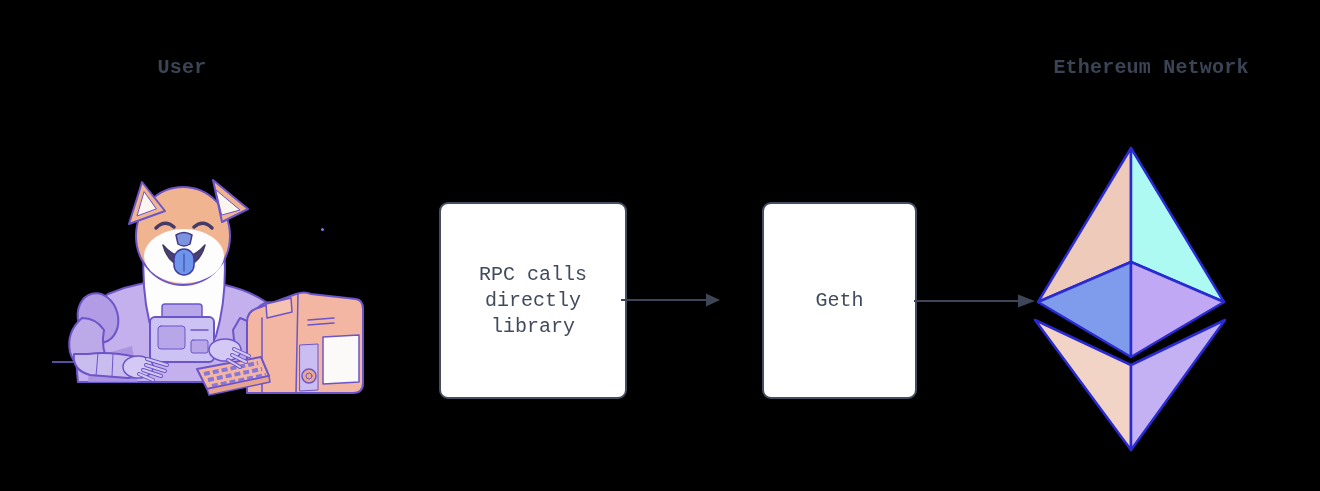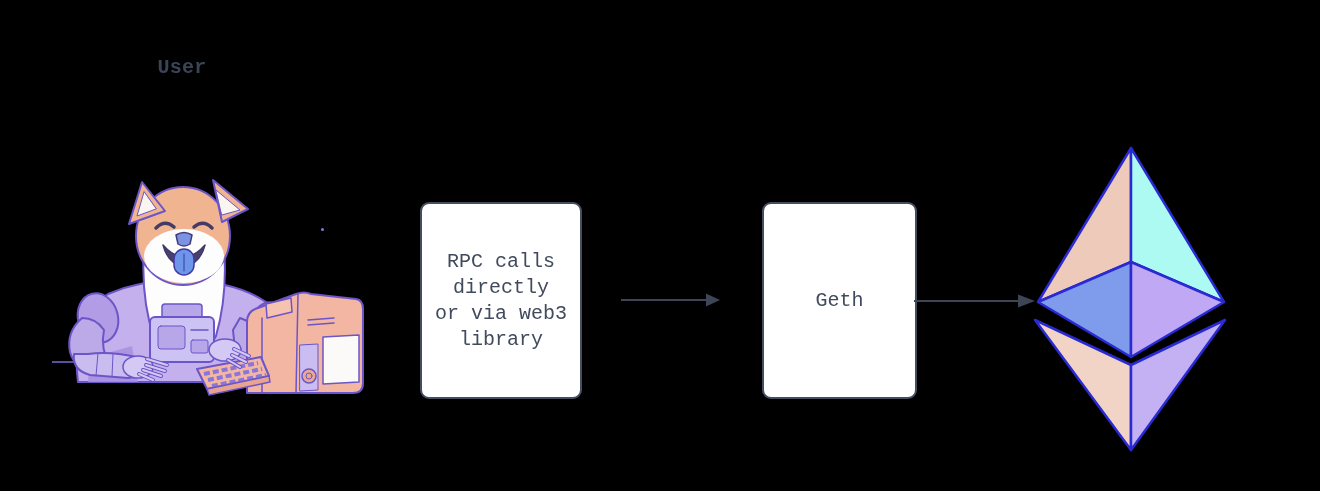--- a/index.html
+++ b/index.html
@@ -15,36 +15,37 @@
   .lbl-user{left:182px}
   .lbl-ui{left:520px}
   .lbl-node{left:820px}
   .lbl-network{left:1151px}
   .node-box{
     position:absolute;top:202px;height:197px;box-sizing:border-box;
     background:#ffffff;border:2px solid #454e60;border-radius:9px;
     display:flex;align-items:center;justify-content:center;text-align:center;
     color:#414b5d;font-size:20px;line-height:26px;
   }
-  .box-rpc{left:420px;width:162px}
+  .box-rpc{left:439px;width:188px}
   .box-geth{left:762px;width:155px}
   .arrow{position:absolute;display:block}
   .arrow1{left:621px;top:290px}
   .arrow2{left:914px;top:291px}
   .doge{position:absolute;left:50px;top:170px;width:330px;height:250px}
   .eth{position:absolute;left:1030px;top:140px;width:200px;height:320px}
   .speck{position:absolute;left:321px;top:228px;width:3px;height:3px;
     background:#8878d8;border-radius:50%}
 </style>
 </head>
 <body>
 
 <div class="stage">
 
   <div class="col-label lbl-user">User</div>
+  <div class="col-label lbl-network">Ethereum Network</div>
 
   <svg class="doge" viewBox="0 0 330 250">
 
     <path d="M2,192 L118,192" stroke="#7a68d8" stroke-width="1.5" fill="none"></path>
     <g stroke="#6c55c8" stroke-width="2" stroke-linejoin="round" stroke-linecap="round">
 
       <g>
         <path d="M28,212 Q20,150 58,124 Q96,108 136,110 Q186,112 216,132 Q240,150 242,182 Q244,200 239,212 Z" fill="#c3b0ec"></path>
         <path d="M40,188 L82,176 L88,212 L38,212 Z" fill="#a98fdf" stroke="none" opacity="0.85"></path>
         <path d="M198,184 L234,174 L238,212 L202,212 Z" fill="#a98fdf" stroke="none" opacity="0.85"></path>
@@ -107,21 +108,20 @@
         <ellipse cx="88" cy="197" rx="15" ry="11" fill="#d4c9f4" stroke-width="1.5"></ellipse>
         <path d="M97,189 L117,195 M96,195 L115,201 M93,200 L111,206 M89,204 L103,210" stroke="#6c55c8" stroke-width="4" fill="none"></path>
         <path d="M97,189 L117,195 M96,195 L115,201 M93,200 L111,206 M89,204 L103,210" stroke="#d4c9f4" stroke-width="2" fill="none"></path>
       </g>
     </g>
   </svg>
 
   <div class="node-box box-rpc">
     <div>
       <div>RPC calls directly</div>
-      <div>or via web3</div>
       <div>library</div>
     </div>
   </div>
 
   <svg class="arrow arrow1" width="100" height="20">
     <line x1="0" y1="10" x2="86" y2="10" stroke="#3d4556" stroke-width="2"></line>
     <polygon points="85,3.5 99,10 85,16.5" fill="#3d4556"></polygon>
   </svg>
 
   <div class="node-box box-geth">

